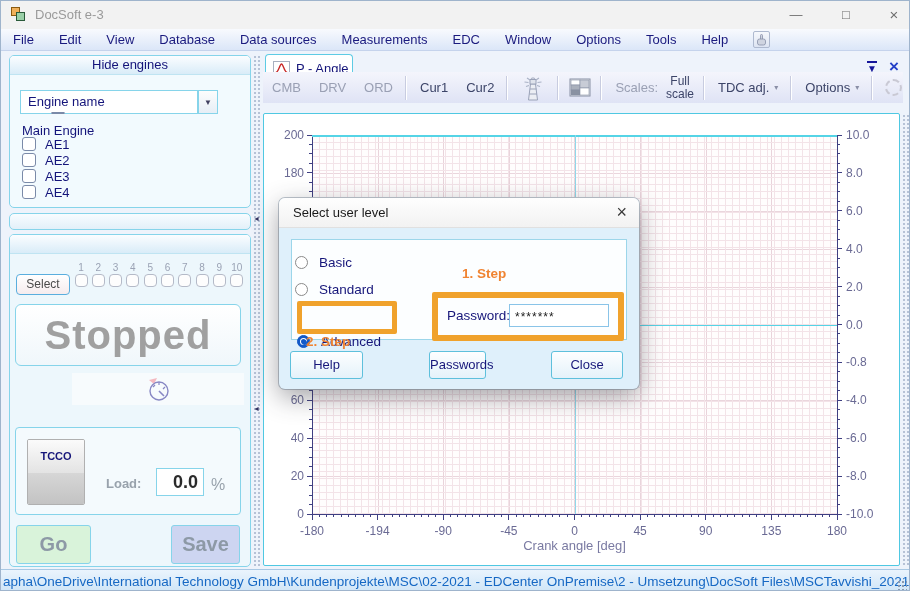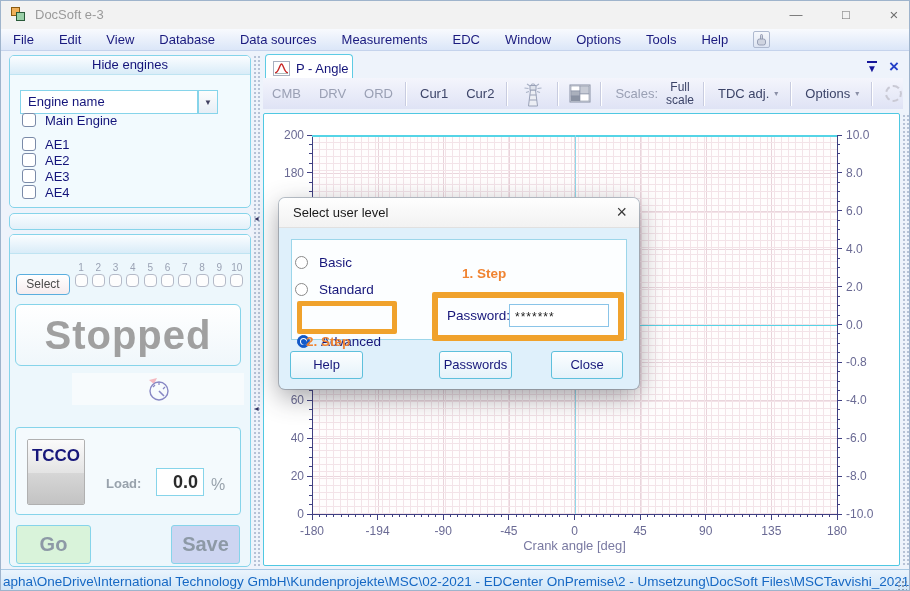--- a/index.html
+++ b/index.html
@@ -41,21 +41,21 @@
   .cyl-num { font-size:10px; color:#9aa2b4; }
   .cyl-cb { width:13px; height:13px; margin:1px auto 0; background:#fdfdfd; border:1px solid #b4bac8; border-radius:4px; }
 
   .stopped-box { position:absolute; left:5px; top:69px; width:226px; height:62px; border:1px solid #86d4ea; border-radius:6px; background:linear-gradient(#ffffff,#f0f7fb); display:flex; align-items:center; justify-content:center; }
   .stopped-text { font-size:40px; font-weight:bold; color:#a0a0a0; letter-spacing:1px; }
 
   .gauge-strip { position:absolute; left:62px; top:138px; width:172px; height:32px; background:#f7fbfd; display:flex; align-items:center; justify-content:center; }
 
   .tcco-box { position:absolute; left:5px; top:192px; width:226px; height:88px; border:1px solid #86d4ea; border-radius:4px; background:#f4fafd; }
   .tcco-btn { position:absolute; left:11px; top:11px; width:58px; height:66px; border:1px solid #b0b0b0; border-radius:2px; overflow:hidden; }
-  .tcco-top { height:33px; background:linear-gradient(#fbfbfb,#e3e3e3); text-align:center; font-size:17px; font-weight:bold; color:#16167a; line-height:32px; }
+  .tcco-top { height:33px; background:linear-gradient(#fbfbfb,#e3e3e3); text-align:center; font-size:11px; font-weight:bold; color:#16167a; line-height:32px; }
   .tcco-bottom { height:33px; background:linear-gradient(#d6d6d6,#c2c2c2); }
   .load-label { position:absolute; left:90px; top:48px; font-size:13px; font-weight:bold; color:#98a2ac; }
   .load-input { position:absolute; left:140px; top:40px; width:48px; height:28px; border:1px solid #86d4ea; background:#fff; font-family:"Liberation Sans",sans-serif; font-size:18px; font-weight:bold; color:#2a2a2a; text-align:right; padding-right:5px; }
   .load-unit { position:absolute; left:195px; top:48px; font-size:16px; color:#98a2ac; }
 
   .big-btn { position:absolute; top:290px; height:39px; border-radius:3px; border:1px solid #86d4ea; font-size:20px; font-weight:bold; color:#8d99a6; text-align:center; line-height:37px; }
   #btn-go   { left:6px;  width:75px; background:#d9f3da; }
   #btn-stop { left:89px; width:64px; background:#f6c9c5; }
   #btn-save { left:161px; width:69px; background:#cdd5f1; }
 
@@ -63,21 +63,21 @@
   #splitter-left { left:252px; top:54px; height:512px; }
   #splitter-right { left:901px; top:113px; height:452px; }
   .collapse-arrow { position:absolute; font-size:7px; color:#303060; left:0; }
 
   
   .tab { position:absolute; left:264px; top:53px; width:88px; height:27px; background:#fff; border:1px solid #5ecbe4; border-bottom:none; border-radius:4px 4px 0 0; display:flex; align-items:center; gap:6px; padding-left:7px; }
   .tab-label { font-size:13px; color:#14147a; }
   .chart-pin { position:absolute; left:866px; top:60px; font-size:10px; color:#16169a; border-top:2px solid #16169a; line-height:10px; padding-top:1px; }
   .chart-close { position:absolute; left:888px; top:56px; font-size:17px; font-weight:bold; color:#2440c8; }
 
-  .toolbar { position:absolute; left:262px; top:77px; width:640px; height:31px; background:linear-gradient(#f4f5fc,#dfe3f5); display:flex; align-items:center; }
+  .toolbar { position:absolute; left:262px; top:71px; width:640px; height:31px; background:linear-gradient(#f4f5fc,#dfe3f5); display:flex; align-items:center; }
   .tb-text { font-size:13px; padding:0 9px; }
   .tb-gray { color:#9aa0b4; }
   .tb-dark { color:#3c4468; }
   .tb-sep { width:1px; height:24px; background:#fff; box-shadow:-1px 0 0 #c8cce0; margin:0 4px; }
   .tb-2line { font-size:12px; color:#3c4468; width:40px; line-height:13px; text-align:center; padding:0 2px; }
   .tb-drop { display:flex; align-items:center; gap:5px; padding:0 9px; }
   .tb-drop .dd { font-size:8px; color:#8a8fa6; }
   .dashed-circle { width:17px; height:17px; border:2px dashed #c9c9d4; border-radius:50%; margin-left:8px; }
 
   .chart-panel { position:absolute; left:262px; top:112px; width:637px; height:453px; background:#fff; border:1px solid #4fc8e2; border-radius:2px; }
@@ -113,21 +113,21 @@
   .radio.selected span { position:absolute; left:4px; top:4px; width:5px; height:5px; background:#1259c8; border-radius:50%; z-index:2; }
   .radio-label { font-size:13.5px; color:#16167a; }
   .step-text { position:absolute; font-size:13.5px; font-weight:bold; color:#f08432; z-index:60; }
   .hl-box { position:absolute; border:5px solid #f0a22c; border-radius:2px; z-index:55; }
   #hl-advanced { left:18px; top:103px; width:100px; height:33px; }
   #hl-password { left:153px; top:94px; width:192px; height:49px; border-width:6px; }
   .pw-label { position:absolute; left:168px; top:110px; font-size:13.5px; color:#16167a; z-index:56; }
   .pw-input { position:absolute; left:230px; top:106px; width:100px; height:23px; border:1px solid #8ac4e8; background:#fff; z-index:56; font-family:"Liberation Sans",sans-serif; font-size:12px; color:#222; padding:2px 0 0 5px; letter-spacing:1px; }
   .dlg-btn { position:absolute; top:153px; height:28px; background:linear-gradient(#fdfeff,#e4f2fa); border:1px solid #5ec0dc; border-radius:3px; font-size:13px; color:#16167a; text-align:center; line-height:26px; }
   #btn-help { left:11px; width:73px; }
-  #btn-passwords { left:160px; width:73px; }
+  #btn-passwords { left:150px; width:57px; }
   #btn-close { left:272px; width:72px; }
 </style>
 </head>
 <body>
 
 <div class="window">
 
   <div class="titlebar">
     <div class="app-icon">
         <div class="sq1"></div>
@@ -156,21 +156,21 @@
           <rect x="4.5" y="0.5" width="2" height="6" rx="1" fill="#cfd4e0" stroke="#8890a8" stroke-width="0.8"></rect>
           <rect x="1.5" y="5" width="8" height="6" rx="2" fill="#cfd4e0" stroke="#8890a8" stroke-width="0.8"></rect>
         </svg>
     </span>
   </div>
 
   <div class="panel" id="panel-engines">
     <div class="panel-header">Hide engines</div>
     <div class="combo">Engine name</div>
     <div class="combo-arrow">▼</div>
-    <div class="engine-row" style="top:56px;">
+    <div class="engine-row" style="top:56px;flex-direction:column;">
       <span class="cb"></span>
       <span class="engine-label">Main Engine</span>
     </div>
     <div class="engine-row" style="top:80px;">
       <span class="cb"></span>
       <span class="engine-label">AE1</span>
     </div>
     <div class="engine-row" style="top:96px;">
       <span class="cb"></span>
       <span class="engine-label">AE2</span>

